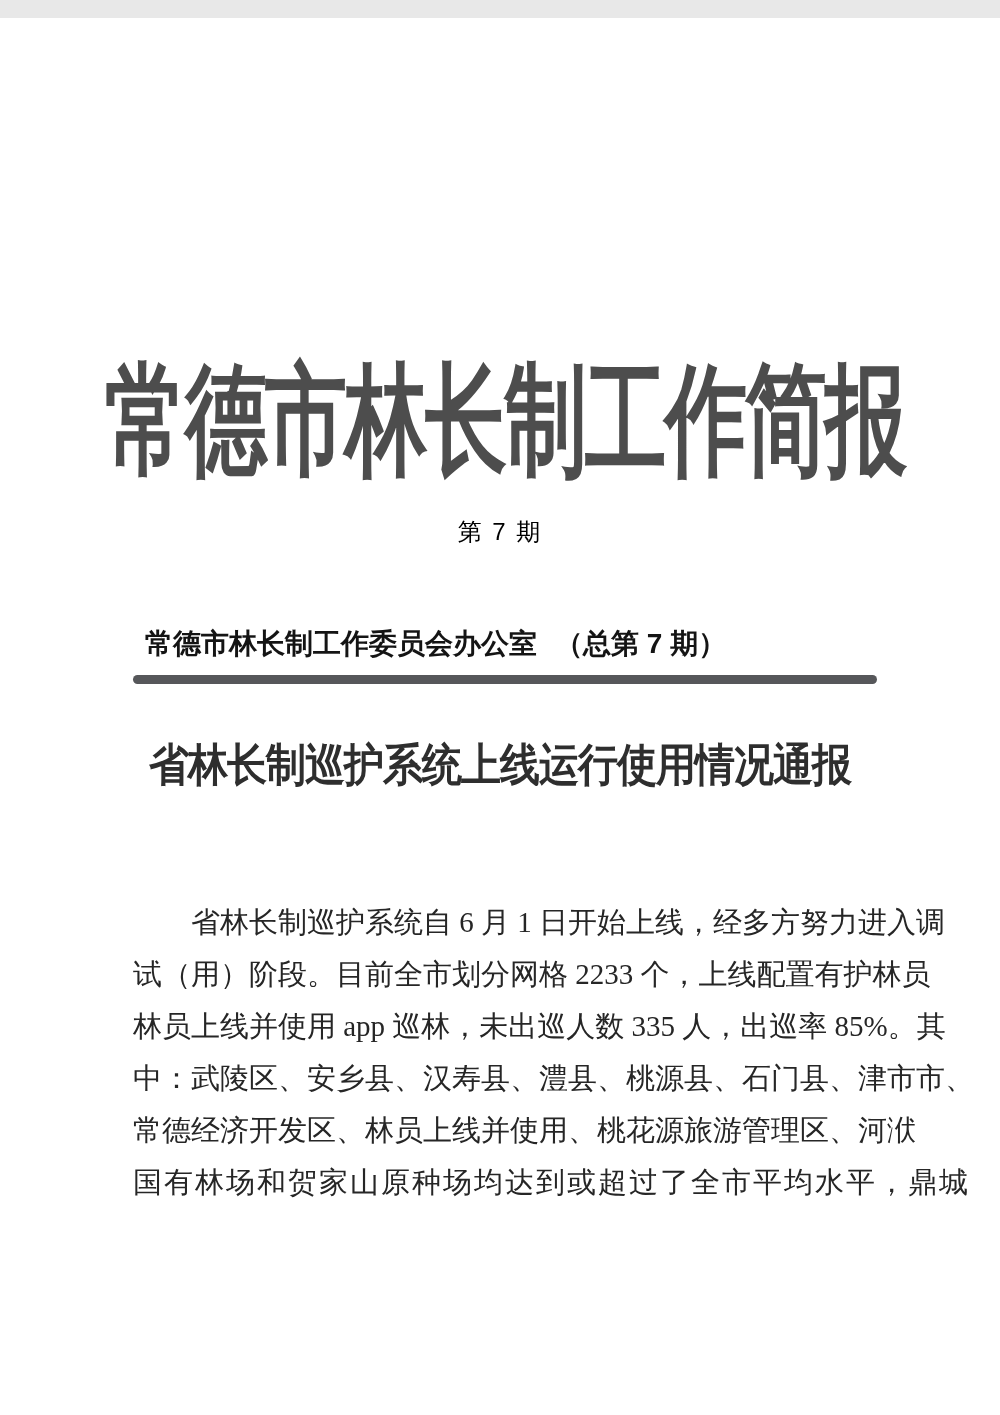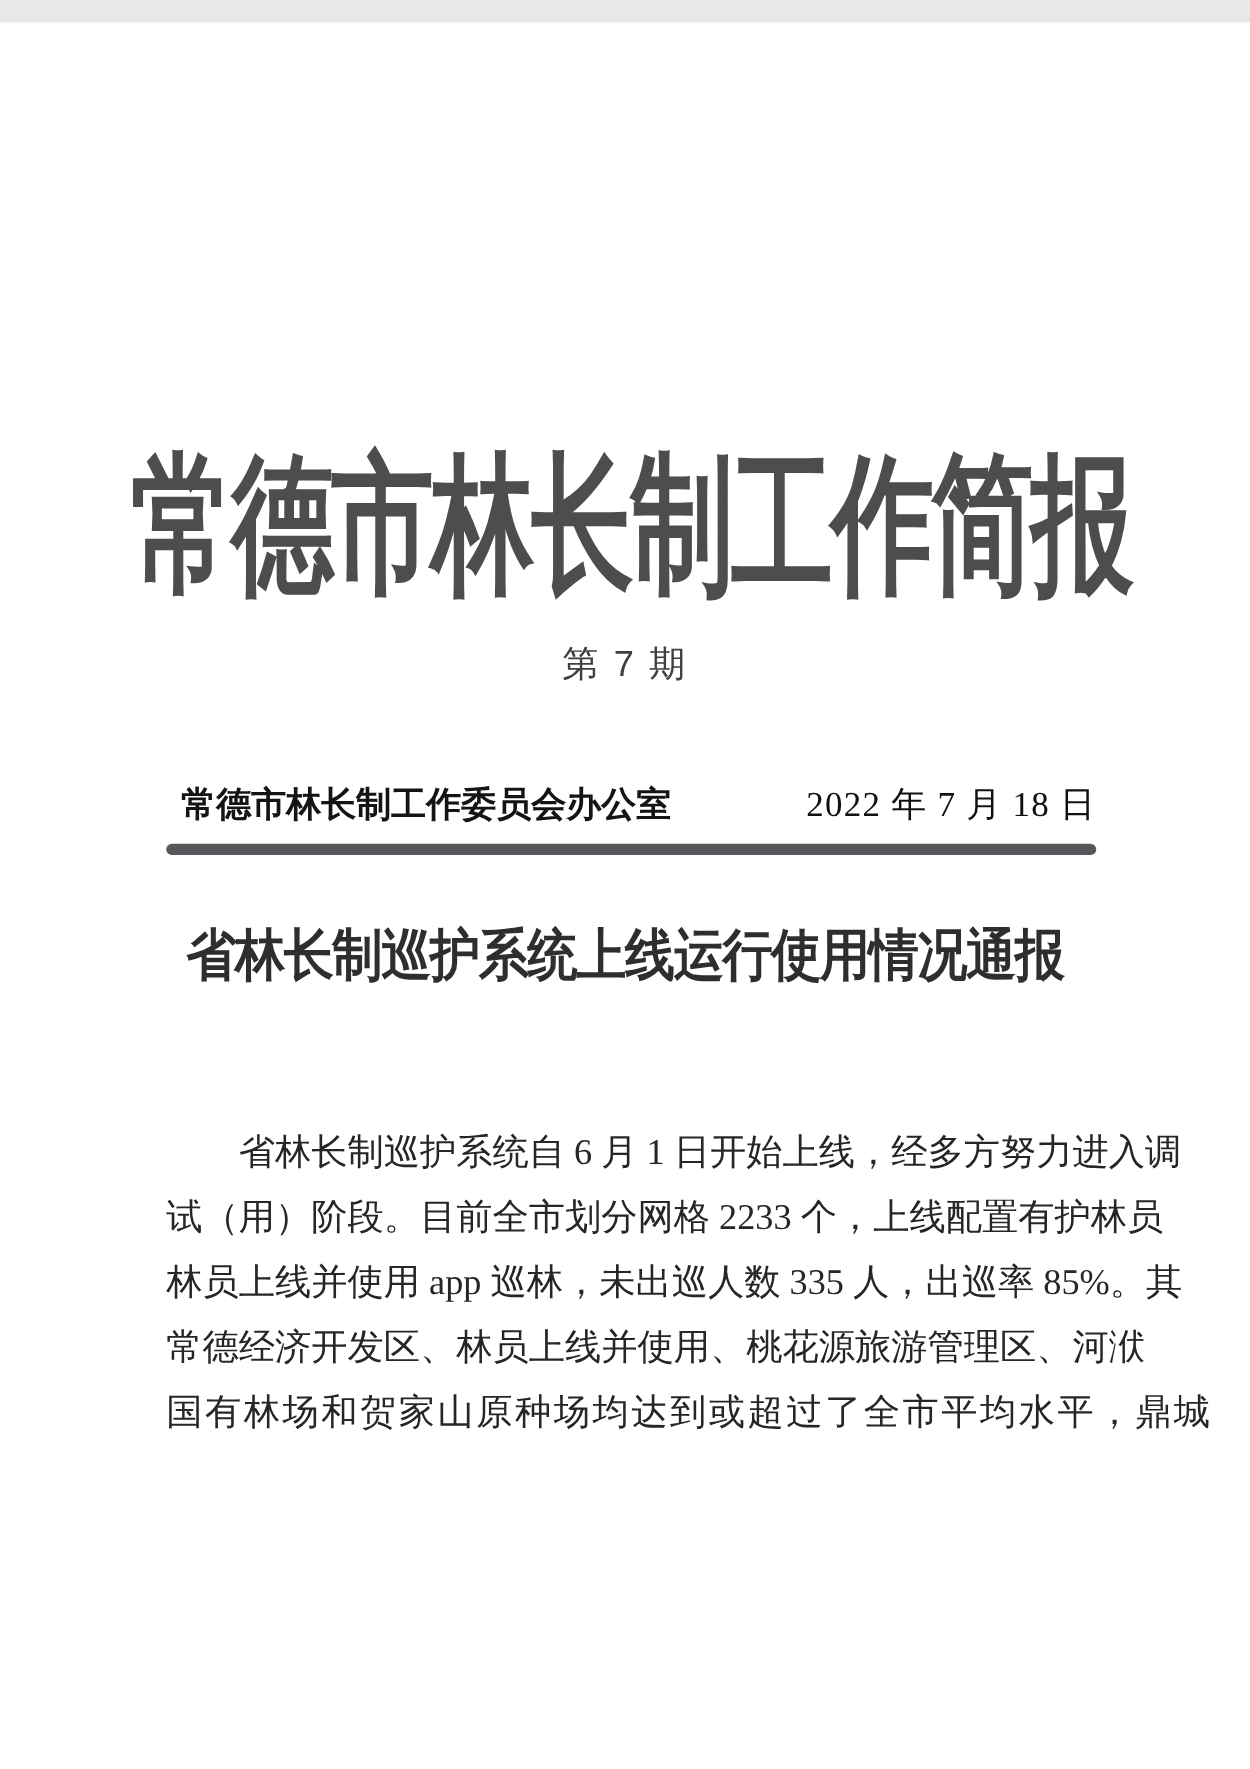--- a/index.html
+++ b/index.html
@@ -38,23 +38,23 @@
   }
 
   
   .issue-line {
     position: absolute;
     top: 496px;
     left: 0;
     width: 100%;
     text-align: center;
     font-family: "Liberation Sans", "DejaVu Sans", sans-serif;
-    font-size: 29px;
+    font-size: 24px;
     line-height: 36px;
-    color: #404040;
+    color: #000000;
     letter-spacing: 2px;
   }
 
   
   .meta-row {
     position: absolute;
     top: 607px;
     left: 133px;
     width: 744px;
     display: flex;
@@ -139,29 +139,30 @@
 
   <div class="masthead">
     <div class="masthead-title">常德市林长制工作简报</div>
   </div>
 
   <div class="issue-line">第 7 期</div>
 
   <div class="meta-row">
     <div class="meta-left">
       <span class="meta-office">常德市林长制工作委员会办公室</span>
+      <span class="meta-cumulative">（总第 7 期）</span>
     </div>
-    <span class="meta-date">2022 年 7 月 18 日</span>
   </div>
 
   <div class="rule"></div>
 
   <div class="article-title">省林长制巡护系统上线运行使用情况通报</div>
 
   <div class="body-text">
     <div class="body-line indent">省林长制巡护系统自 6 月 1 日开始上线，经多方努力进入调</div>
     <div class="body-line">试（用）阶段。目前全市划分网格 2233 个，上线配置有护林员</div>
     <div class="body-line">林员上线并使用 app 巡林，未出巡人数 335 人，出巡率 85%。其</div>
+    <div class="body-line">中：武陵区、安乡县、汉寿县、澧县、桃源县、石门县、津市市、</div>
     <div class="body-line">常德经济开发区、林员上线并使用、桃花源旅游管理区、河洑</div>
     <div class="body-line last">国有林场和贺家山原种场均达到或超过了全市平均水平，鼎城</div>
   </div>
 
 </div>
 
 </body></html>

